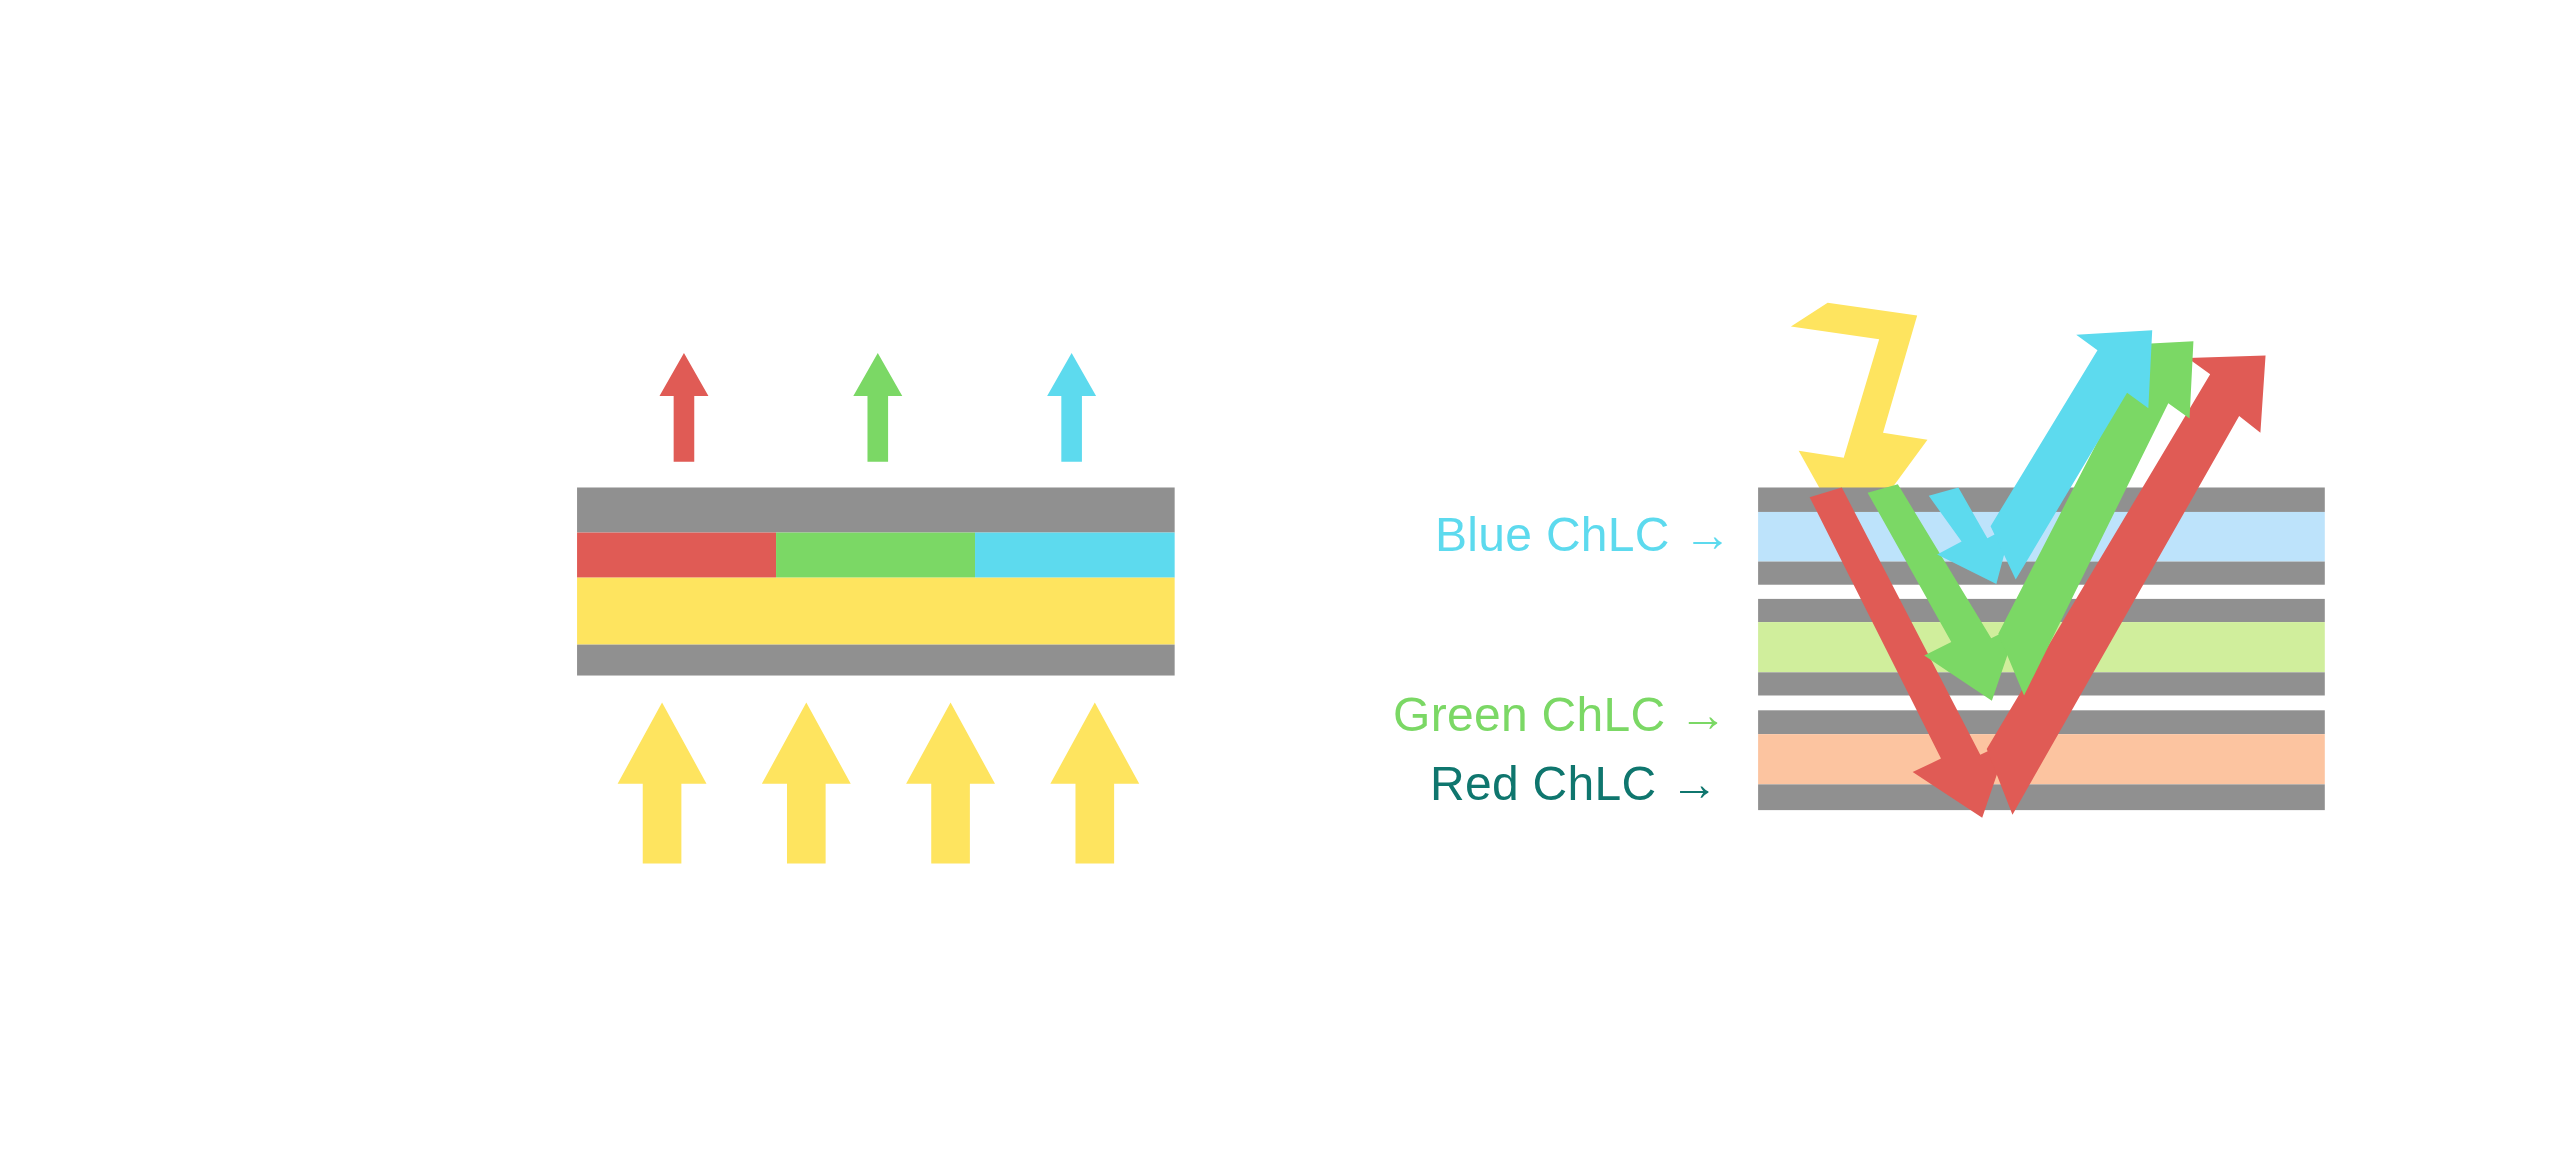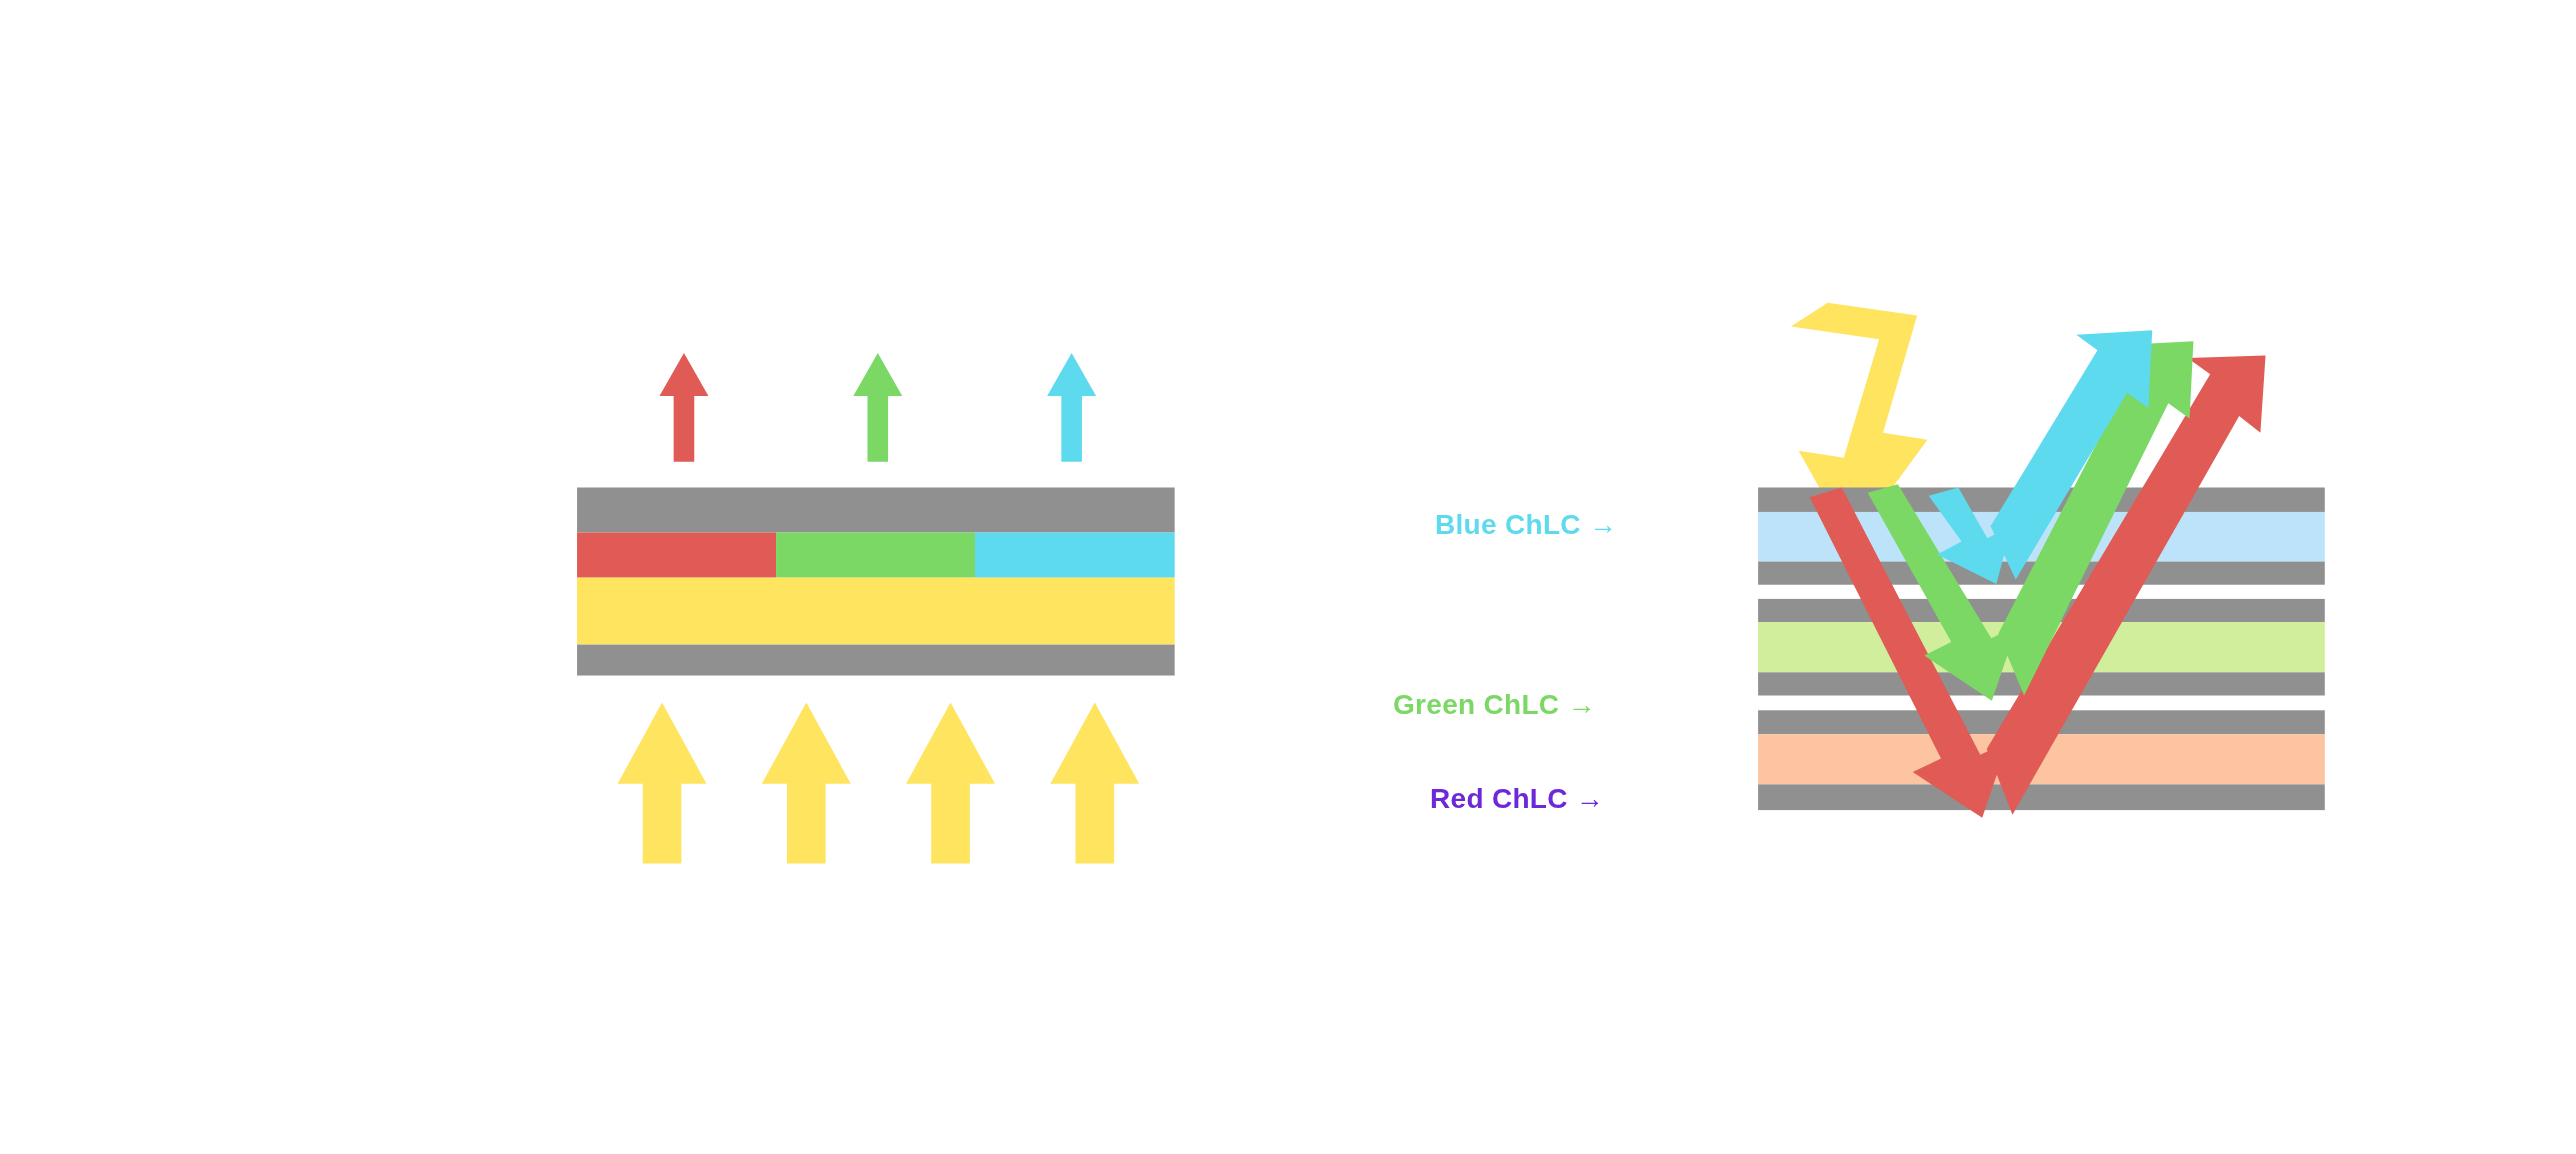--- a/index.html
+++ b/index.html
@@ -10,29 +10,29 @@
     font-family:"Liberation Sans","DejaVu Sans",sans-serif;
     overflow:hidden;
     position:relative;
   }
   #stage{position:absolute;left:0;top:0;width:2576px;height:1154px;}
   #stage svg{display:block;width:2576px;height:1154px;}
 
   .lbl{
     position:absolute;
     font-family:"Liberation Sans","DejaVu Sans",sans-serif;
-    font-size:28px;
-    font-weight:700;
+    font-size:48px;
+    font-weight:400;
     letter-spacing:0.3px;
     white-space:nowrap;
     line-height:1;
   }
   #label-blue{color:#5DDAEE;left:1435px;top:511px;}
   #label-green{color:#7BD865;left:1393px;top:647px;margin-top:44px;}
-  #label-red{color:#6d28d9;left:1430px;top:785px;}
+  #label-red{color:#0f766e;left:1430px;top:760px;}
 </style>
 </head>
 <body>
 
 <div id="stage">
 <svg viewBox="0 0 4000 1792" xmlns="http://www.w3.org/2000/svg" shape-rendering="geometricPrecision">
 
   <g>
 
     <g>

